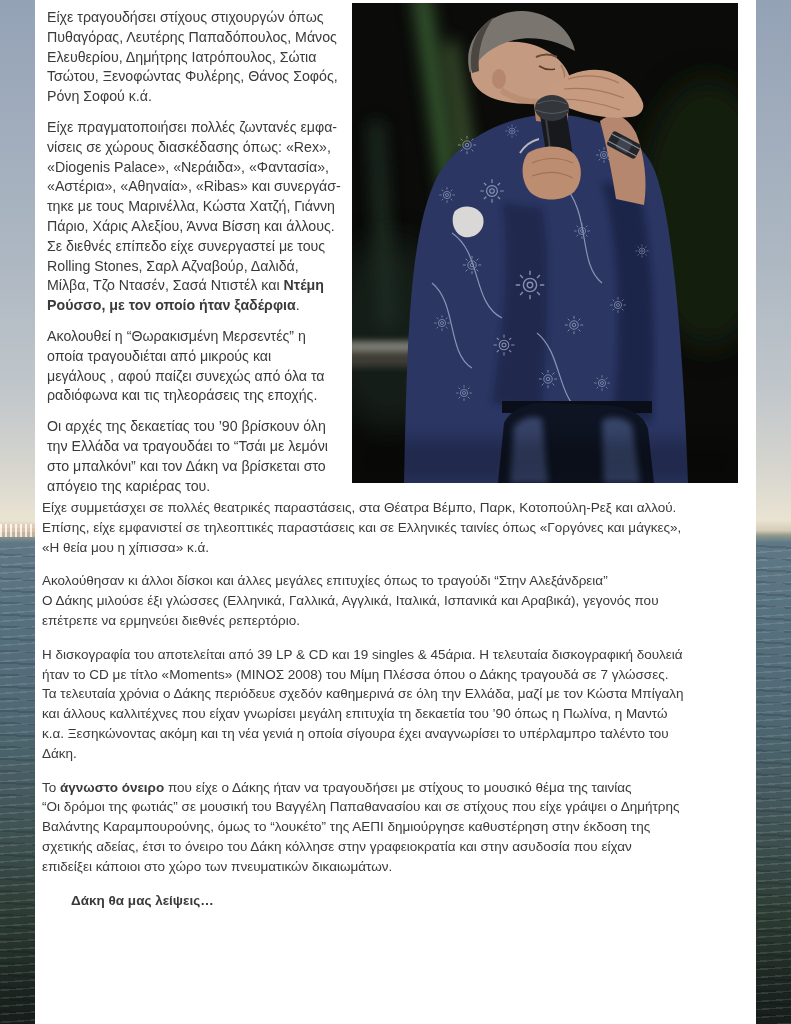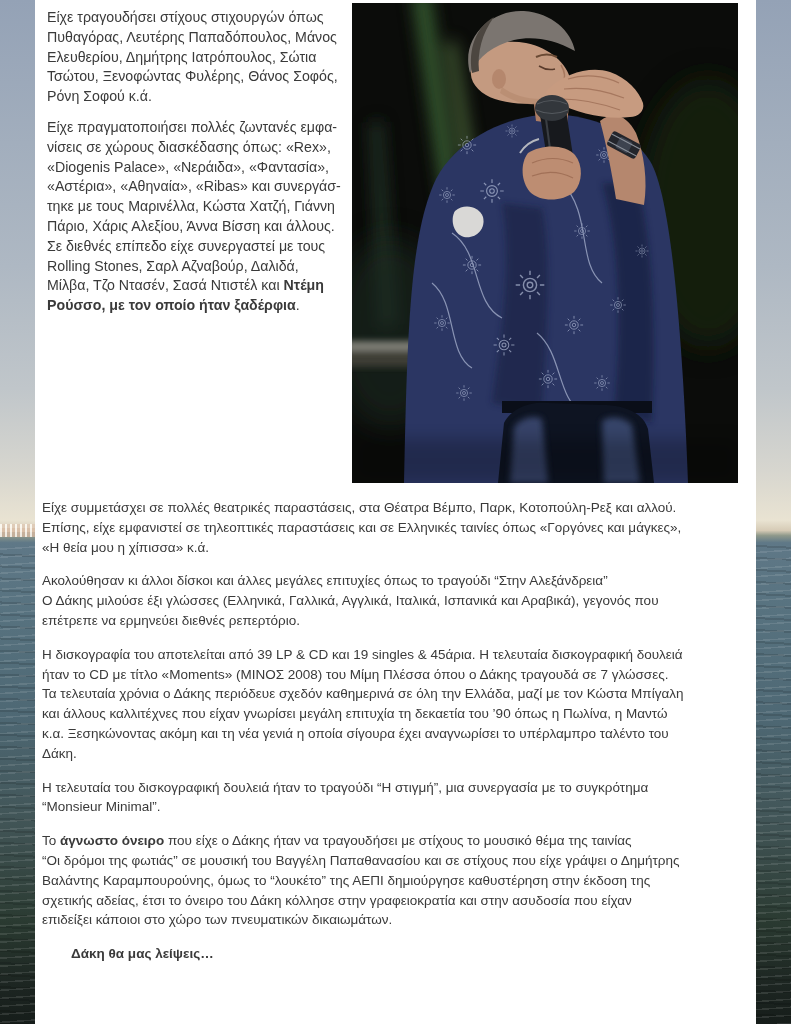--- a/index.html
+++ b/index.html
@@ -173,37 +173,43 @@
       <p><span>Είχε πραγματοποιήσει πολλές ζωντανές εμφα-
 νίσεις σε χώρους διασκέδασης όπως: «Rex»,
 «Diogenis Palace», «Νεράιδα», «Φαντασία»,
 «Αστέρια», «Αθηναία», «Ribas» και συνεργάσ-
 τηκε με τους Μαρινέλλα, Κώστα Χατζή, Γιάννη
 Πάριο, Χάρις Αλεξίου, Άννα Βίσση και άλλους.
 Σε διεθνές επίπεδο είχε συνεργαστεί με τους
 Rolling Stones, Σαρλ Αζναβούρ, Δαλιδά,
 Μίλβα, Τζο Ντασέν, Σασά Ντιστέλ και </span><b>Ντέμη
 Ρούσσο, με τον οποίο ήταν ξαδέρφια</b><span>.</span></p>
+      <p>Ακολουθεί η “Θωρακισμένη Μερσεντές” η
+οποία τραγουδιέται από μικρούς και
+μεγάλους , αφού παίζει συνεχώς από όλα τα
+ραδιόφωνα και τις τηλεοράσεις της εποχής.</p>
+      <p>Οι αρχές της δεκαετίας του ’90 βρίσκουν όλη
+την Ελλάδα να τραγουδάει το “Τσάι με λεμόνι
+στο μπαλκόνι” και τον Δάκη να βρίσκεται στο
+απόγειο της καριέρας του.</p>
     </div>
 
     <div class="full-col">
       <p>Είχε συμμετάσχει σε πολλές θεατρικές παραστάσεις, στα Θέατρα Βέμπο, Παρκ, Κοτοπούλη-Ρεξ και αλλού.
 Επίσης, είχε εμφανιστεί σε τηλεοπτικές παραστάσεις και σε Ελληνικές ταινίες όπως «Γοργόνες και μάγκες»,
 «Η θεία μου η χίπισσα» κ.ά.</p>
       <p>Ακολούθησαν κι άλλοι δίσκοι και άλλες μεγάλες επιτυχίες όπως το τραγούδι “Στην Αλεξάνδρεια”
 Ο Δάκης μιλούσε έξι γλώσσες (Ελληνικά, Γαλλικά, Αγγλικά, Ιταλικά, Ισπανικά και Αραβικά), γεγονός που
 επέτρεπε να ερμηνεύει διεθνές ρεπερτόριο.</p>
       <p>Η δισκογραφία του αποτελείται από 39 LP &amp; CD και 19 singles &amp; 45άρια. Η τελευταία δισκογραφική δουλειά
 ήταν το CD με τίτλο «Moments» (ΜΙΝΟΣ 2008) του Μίμη Πλέσσα όπου ο Δάκης τραγουδά σε 7 γλώσσες.
 Τα τελευταία χρόνια ο Δάκης περιόδευε σχεδόν καθημερινά σε όλη την Ελλάδα, μαζί με τον Κώστα Μπίγαλη
 και άλλους καλλιτέχνες που είχαν γνωρίσει μεγάλη επιτυχία τη δεκαετία του ’90 όπως η Πωλίνα, η Μαντώ
 κ.α. Ξεσηκώνοντας ακόμη και τη νέα γενιά η οποία σίγουρα έχει αναγνωρίσει το υπέρλαμπρο ταλέντο του
 Δάκη.</p>
-      <p>Η τελευταία του δισκογραφική δουλειά ήταν το τραγούδι “Η στιγμή”, μια συνεργασία με το συγκρότημα
-“Monsieur Minimal”.</p>
       <p><span>Το </span><b>άγνωστο όνειρο</b><span> που είχε ο Δάκης ήταν να τραγουδήσει με στίχους το μουσικό θέμα της ταινίας
 “Οι δρόμοι της φωτιάς” σε μουσική του Βαγγέλη Παπαθανασίου και σε στίχους που είχε γράψει ο Δημήτρης
 Βαλάντης Καραμπουρούνης, όμως το “λουκέτο” της ΑΕΠΙ δημιούργησε καθυστέρηση στην έκδοση της
 σχετικής αδείας, έτσι το όνειρο του Δάκη κόλλησε στην γραφειοκρατία και στην ασυδοσία που είχαν
 επιδείξει κάποιοι στο χώρο των πνευματικών δικαιωμάτων.</span></p>
       <p class="farewell">Δάκη θα μας λείψεις…</p>
     </div>
 
   </div>
 </div>

